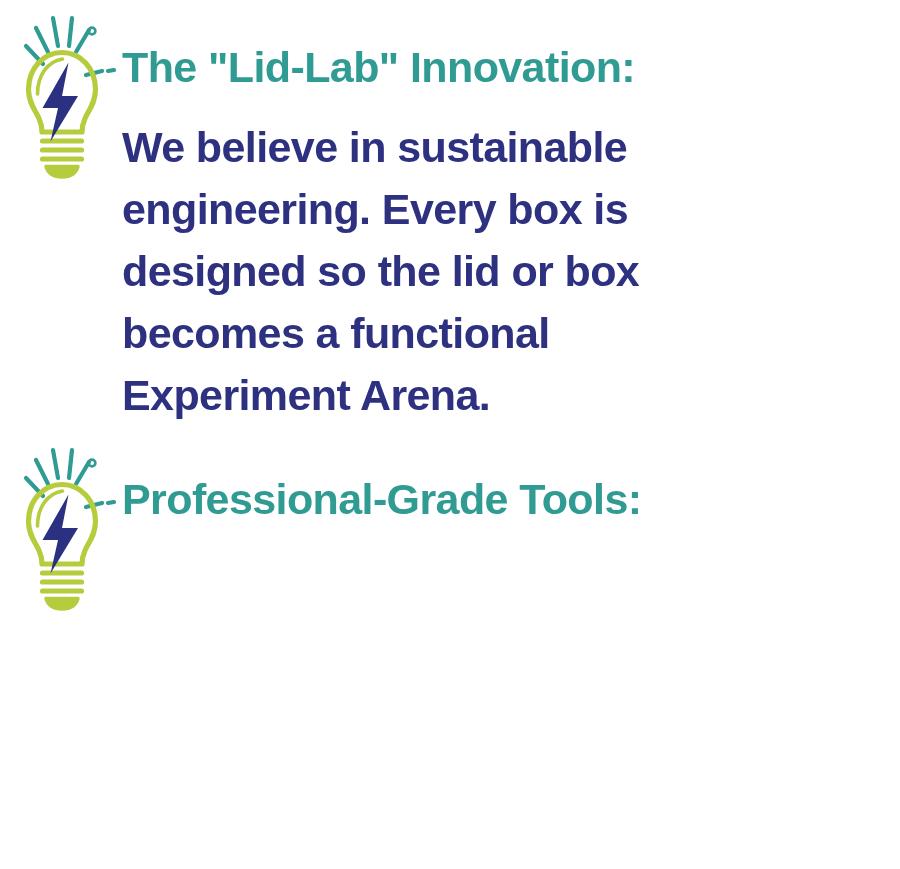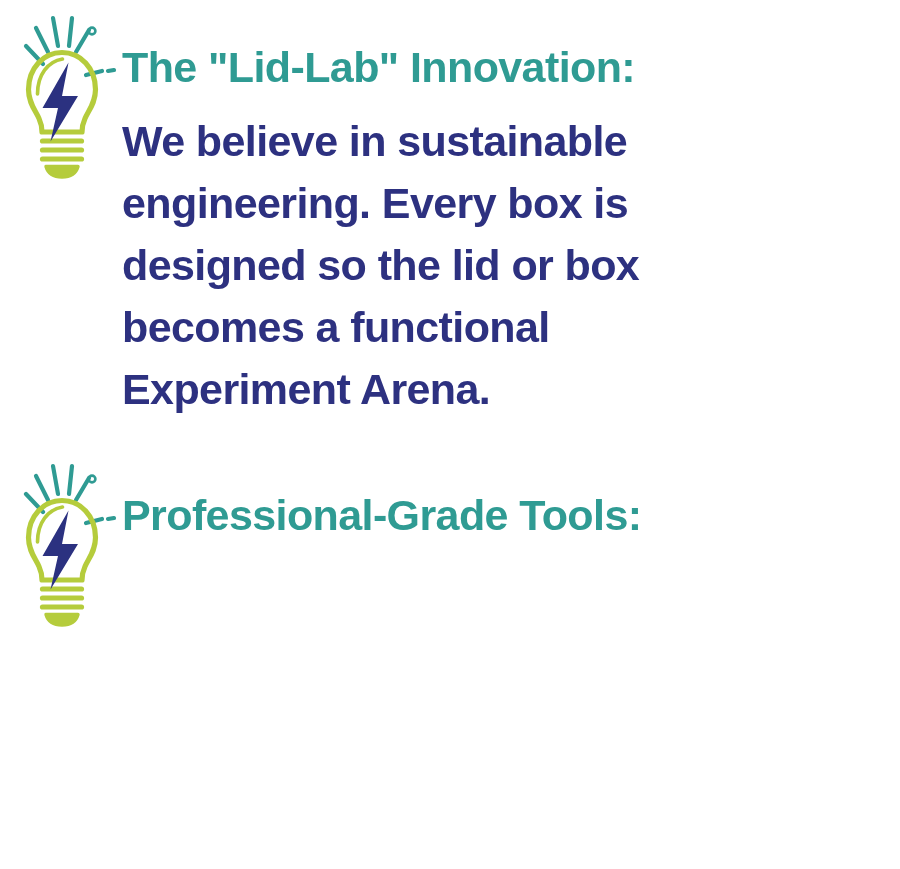--- a/index.html
+++ b/index.html
@@ -27,21 +27,21 @@
   
   .feature-block {
     position: absolute;
     left: 0;
     width: 900px;
     display: flex;
     align-items: flex-start;
   }
 
   #feature-block-0 { top: 8px; }
-  #feature-block-1 { top: 456px; }
+  #feature-block-1 { top: 440px; }
 
   .icon-col {
     flex: 0 0 auto;
     width: 122px;
     padding-left: 6px;
     padding-top: 0px;
     box-sizing: border-box;
   }
 
   .bulb-icon {
@@ -71,21 +71,21 @@
   .feature-heading {
     color: #2F9B93;
   }
 
   .feature-body {
     color: #2D3180;
   }
 
   
   .text-col > .feature-heading + .feature-body {
-    margin-top: 12px;
+    margin-top: 18px;
   }
 </style>
 </head>
 <body>
 
 <div class="page">
 
   <section class="feature-block" id="feature-block-0">
     <div class="icon-col">
       <svg class="bulb-icon" viewBox="0 0 112 172" aria-hidden="true">

